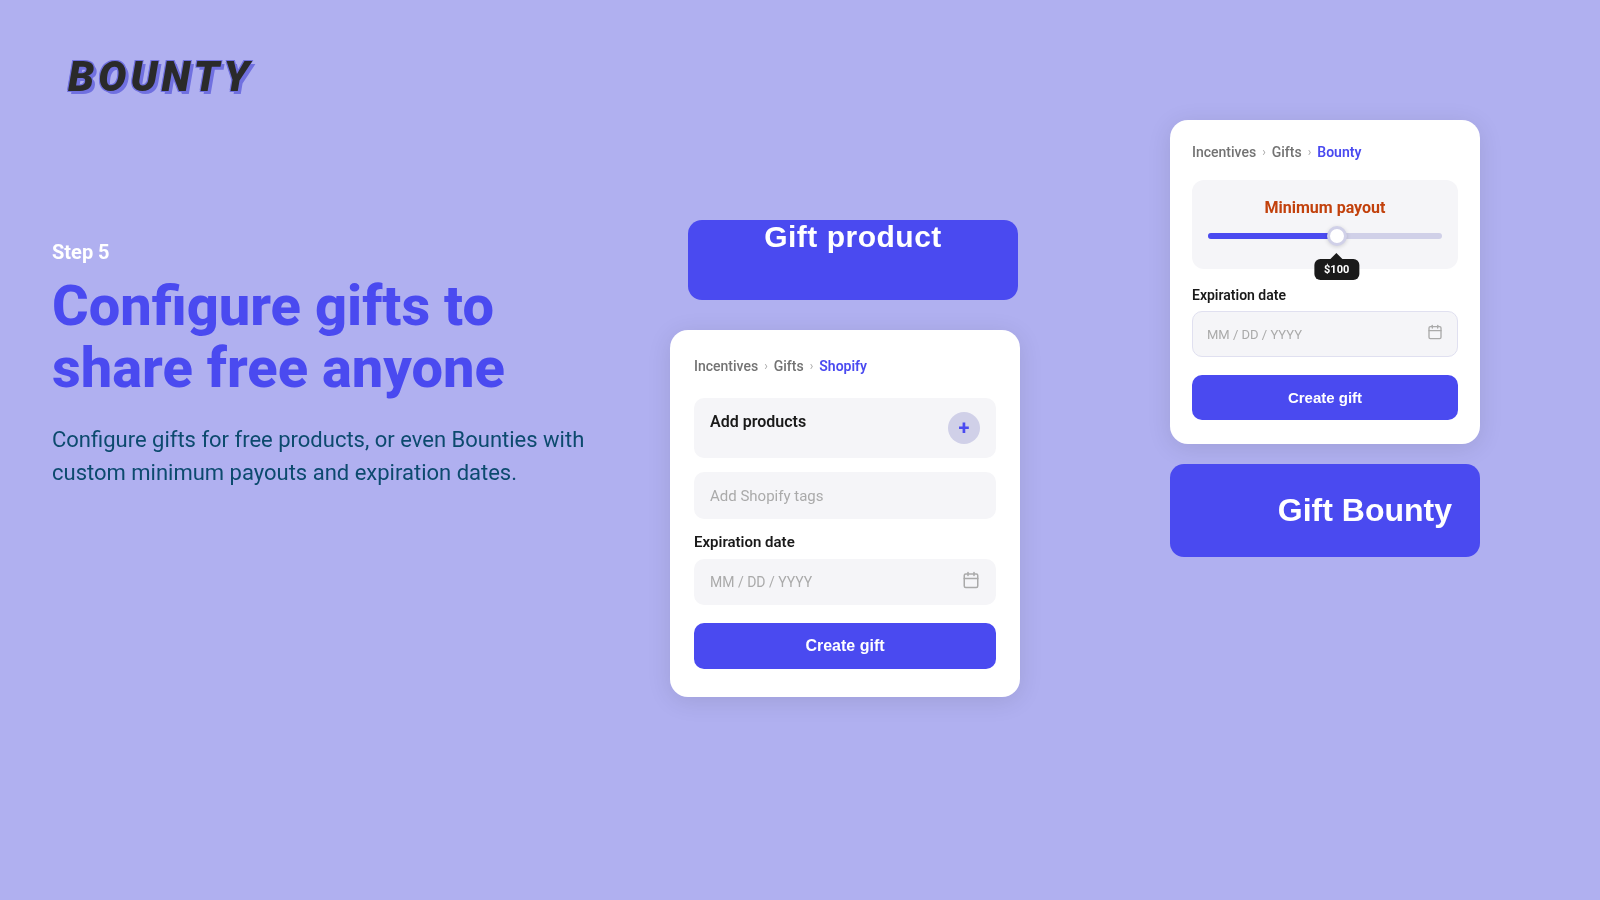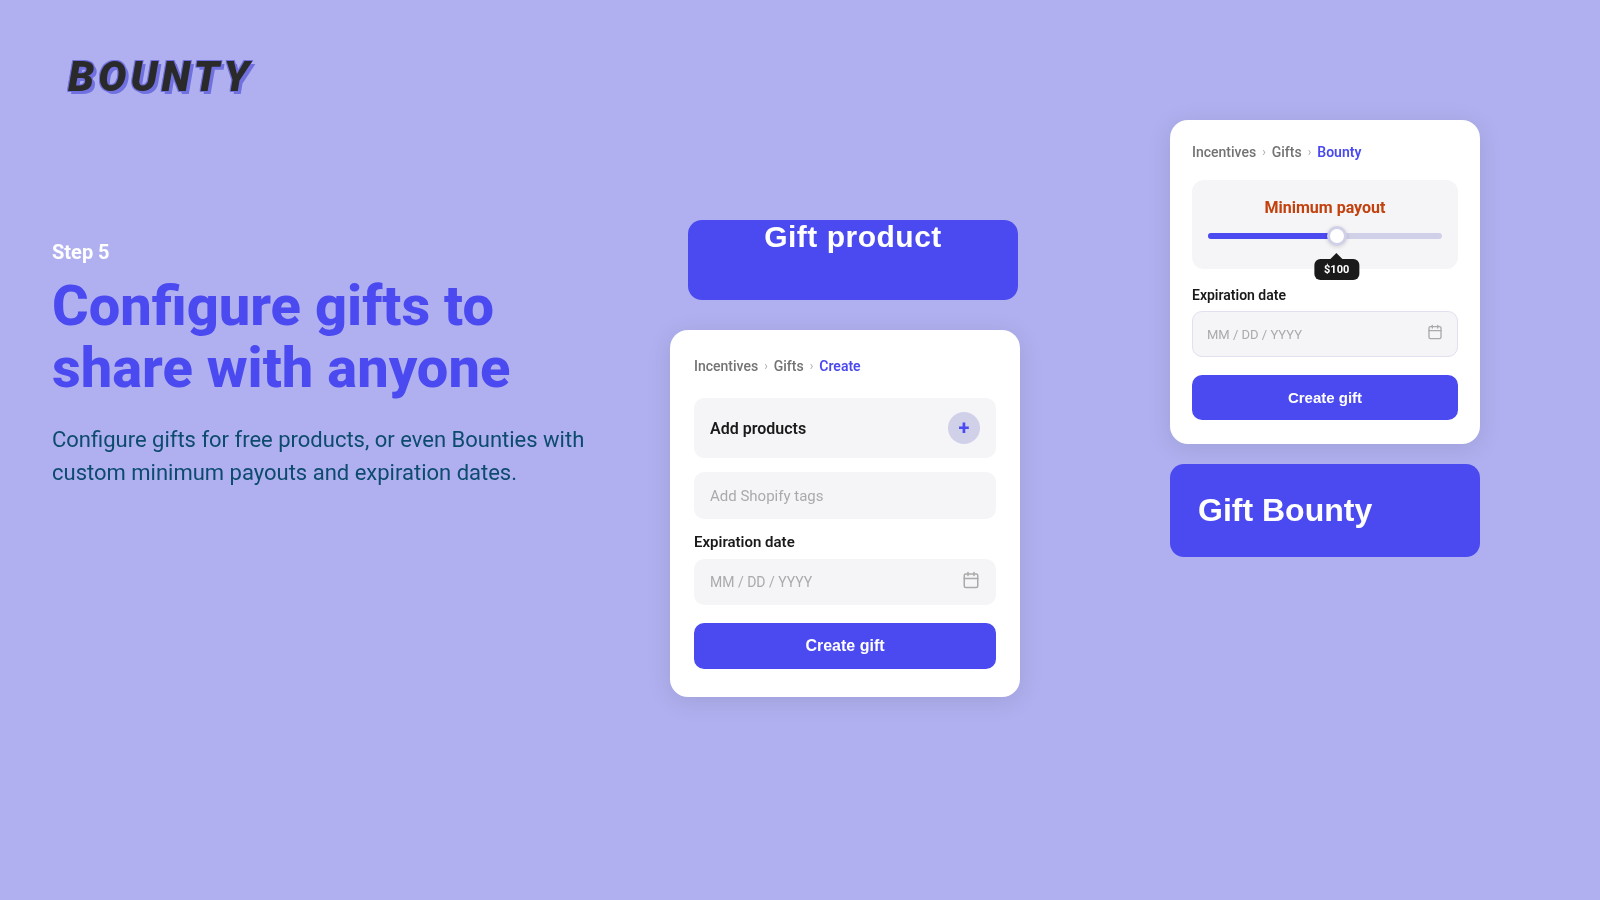--- a/index.html
+++ b/index.html
@@ -123,21 +123,20 @@
       color: #aaa;
       font-size: 12px;
     }
 
     .form-row {
       background: #f5f5f8;
       border-radius: 10px;
       padding: 14px 16px;
       margin-bottom: 14px;
       display: flex;
-      align-items: center;
       justify-content: space-between;
     }
 
     .form-row-label {
       font-size: 16px;
       font-weight: 600;
       color: #1a1a1a;
     }
 
     .add-btn-circle {
@@ -351,56 +350,56 @@
       text-align: center;
     }
 
     .gift-bounty-btn {
       width: 100%;
       background: #4a4af0;
       border-radius: 14px;
       padding: 28px;
       display: flex;
       align-items: center;
-      justify-content: flex-start;
+      justify-content: flex-end;
       cursor: pointer;
       border: none;
     }
 
     .gift-bounty-btn span {
       font-size: 32px;
       font-weight: 800;
       color: #ffffff;
     }
   </style>
 </head>
 <body>
 
 <div class="logo-area">
   <span class="logo-text">BOUNTY</span>
 </div>
 
 <div class="left-content">
   <div class="step-label">Step 5</div>
-  <div class="main-heading">Configure gifts to share with anyone</div>
+  <div class="main-heading">Configure gifts to share free anyone</div>
   <div class="description">Configure gifts for free products, or even Bounties with custom minimum payouts and expiration dates.</div>
 </div>
 
 <button class="gift-product-btn">
   <span>Gift product</span>
 </button>
 
 <div class="form-card">
   
   <div class="breadcrumb">
     <span class="breadcrumb-item">Incentives</span>
     <span class="breadcrumb-sep">›</span>
     <span class="breadcrumb-item">Gifts</span>
     <span class="breadcrumb-sep">›</span>
-    <span class="breadcrumb-item active">Create</span>
+    <span class="breadcrumb-item active">Shopify</span>
   </div>
 
   
   <div class="form-row">
     <span class="form-row-label">Add products</span>
     <div class="add-btn-circle">
       <span>+</span>
     </div>
   </div>
 

